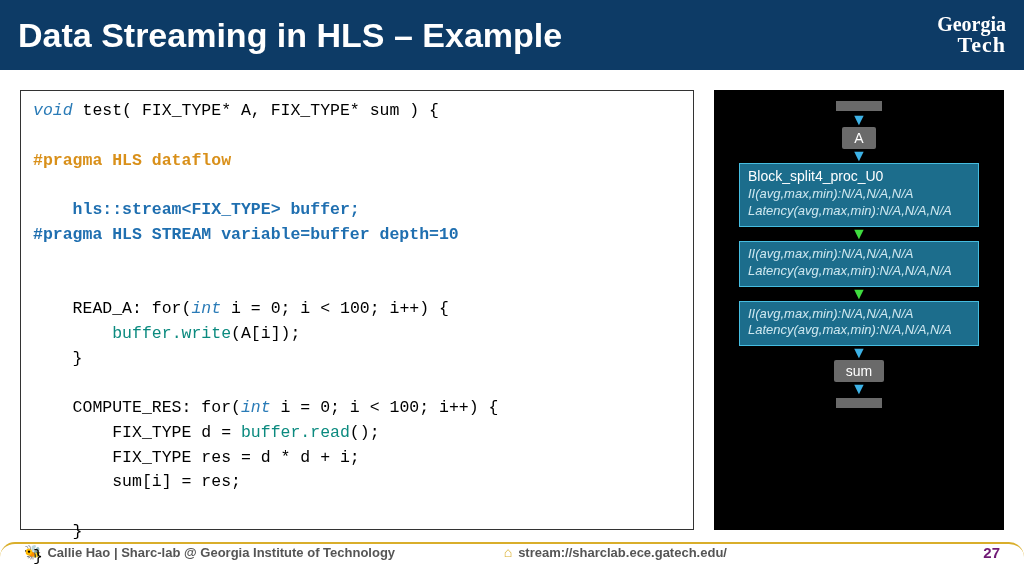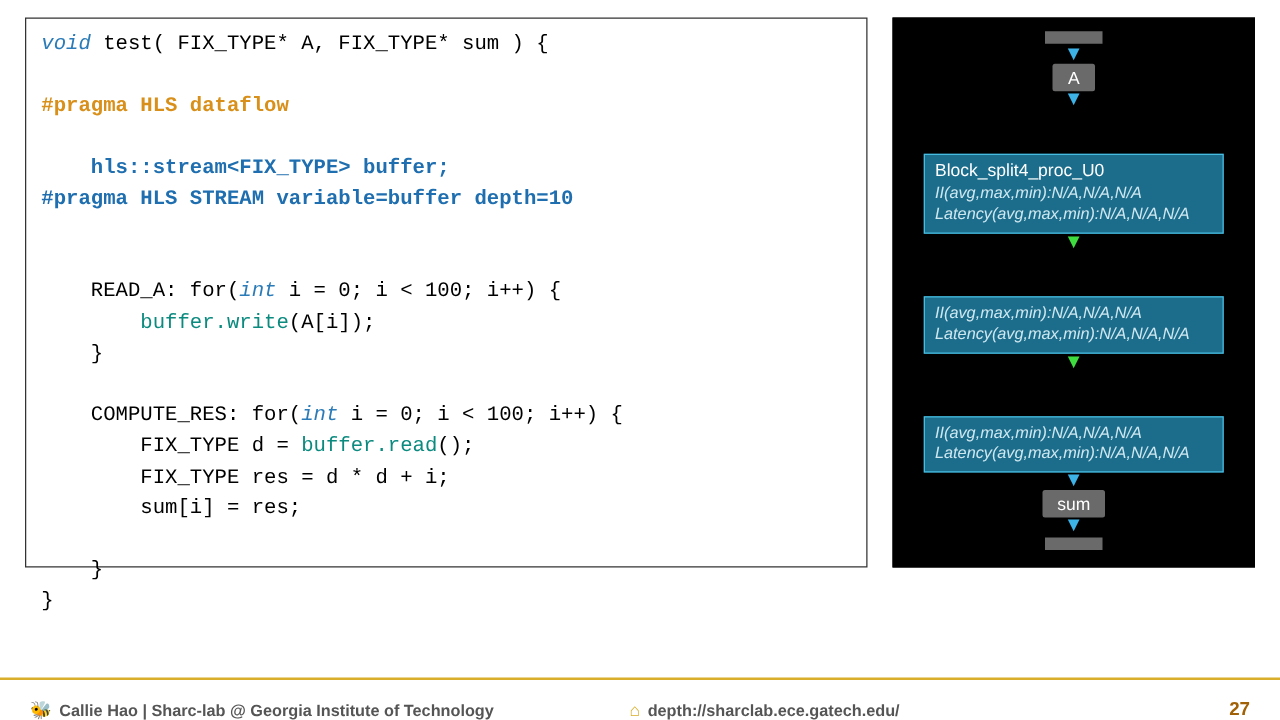--- a/index.html
+++ b/index.html
@@ -3,48 +3,55 @@
 <meta charset="utf-8">
 <style>
   * { box-sizing: border-box; margin: 0; padding: 0; }
   html, body { width: 1024px; height: 576px; font-family: 'Segoe UI', Arial, sans-serif; background: #fff; overflow: hidden; }
   .slide { width: 1024px; height: 576px; display: flex; flex-direction: column; }
   .header { background: #0d3b66; color: #fff; height: 70px; display: flex; align-items: center; justify-content: space-between; padding: 0 18px 0 18px; }
   .title { font-size: 34px; font-weight: 600; }
   .logo { text-align: right; line-height: 1; font-family: Georgia, serif; font-weight: bold; }
   .logo-top { font-size: 20px; }
   .logo-bot { font-size: 22px; letter-spacing: 1px; }
-  .body { flex: 1; display: flex; padding: 14px 20px 6px 20px; gap: 20px; }
+  .body { flex: 1; display: flex; padding: 14px 20px 6px 20px; gap: 20px; align-items: center; }
   .left { flex: 1; position: relative; }
   .code-box { border: 1px solid #333; padding: 8px 12px; font-family: 'Consolas', 'Courier New', monospace; font-size: 16.5px; line-height: 1.5; white-space: pre; background: #fff; height: 440px; }
   .kw-type { font-style: italic; color: #2a7bb7; }
   .cpp { color: #000; }
   .pragma-orange { color: #d9901a; font-weight: bold; }
   .blue-bold { color: #1f6fb0; font-weight: bold; }
   .teal { color: #0b8a7f; }
   .right { width: 290px; background: #000; border: 1px solid #000; padding: 8px 6px; display: flex; flex-direction: column; align-items: center; height: 440px; }
   .bar { width: 46px; height: 10px; background: #6a6a6a; margin: 2px 0; }
   .arrow { font-size: 16px; line-height: 1; margin: -1px 0; }
   .arrow-blue { color: #3db2e6; }
   .arrow-green { color: #3fdc3f; }
   .mini-node { background: #6a6a6a; color: #fff; font-size: 14px; padding: 3px 12px; border-radius: 2px; font-family: Arial, sans-serif; }
-  .proc-node { background: #1c6d8c; border: 1px solid #46bde0; color: #fff; width: 240px; padding: 4px 8px 6px 8px; font-family: Arial, sans-serif; margin-top: 36px; }
+  .proc-node { background: #1c6d8c; border: 1px solid #46bde0; color: #fff; width: 240px; padding: 4px 8px 6px 8px; font-family: Arial, sans-serif; }
   .proc-title { font-size: 14px; margin-bottom: 2px; }
   .proc-sub { font-size: 13px; font-style: italic; color: #cfe8f0; line-height: 1.3; }
-  .footer { height: 34px; border-top: 2px solid #d9ae2b; display: flex; align-items: flex-end; padding: 0 24px; font-size: 13px; color: #555; font-weight: 600; }
+  .footer { height: 34px; border-top: 2px solid #d9ae2b; display: flex; align-items: flex-start; padding: 0 24px; font-size: 13px; color: #555; font-weight: 600; border-radius: 15px; }
   .footer-left { display: flex; align-items: center; gap: 6px; flex: 1; }
   .footer-mid { display: flex; align-items: center; gap: 6px; flex: 1; }
-  .footer-right { color: #a16207; font-size: 15px; }
+  .footer-right { color: #701a75; font-size: 15px; }
   .bee { font-size: 14px; }
   .home { color: #d9ae2b; font-size: 14px; }
 </style>
 </head>
 <body>
 
 <div class="slide">
+  <div class="header">
+    <div class="title">Data Streaming in HLS – Example</div>
+    <div class="logo">
+      <div class="logo-top">Georgia</div>
+      <div class="logo-bot">Tech</div>
+    </div>
+  </div>
 
   <div class="body">
     <div class="left">
 
       <div class="code-box"><span class="kw-type">void</span><span class="cpp"> test( FIX_TYPE* A, FIX_TYPE* sum ) {</span>
 
 <span class="pragma-orange">#pragma HLS dataflow</span>
 
 <span class="blue-bold">    hls::stream&lt;FIX_TYPE&gt; buffer;</span>
 <span class="blue-bold">#pragma HLS STREAM variable=buffer depth=10</span>
@@ -90,17 +97,17 @@
     </div>
   </div>
 
   <div class="footer">
     <div class="footer-left">
       <span class="bee">🐝</span>
       <span>Callie Hao | Sharc-lab @ Georgia Institute of Technology</span>
     </div>
     <div class="footer-mid">
       <span class="home">⌂</span>
-      <span>depth://sharclab.ece.gatech.edu/</span>
+      <span>stream://sharclab.ece.gatech.edu/</span>
     </div>
     <div class="footer-right">27</div>
   </div>
 </div>
 
 </body></html>

